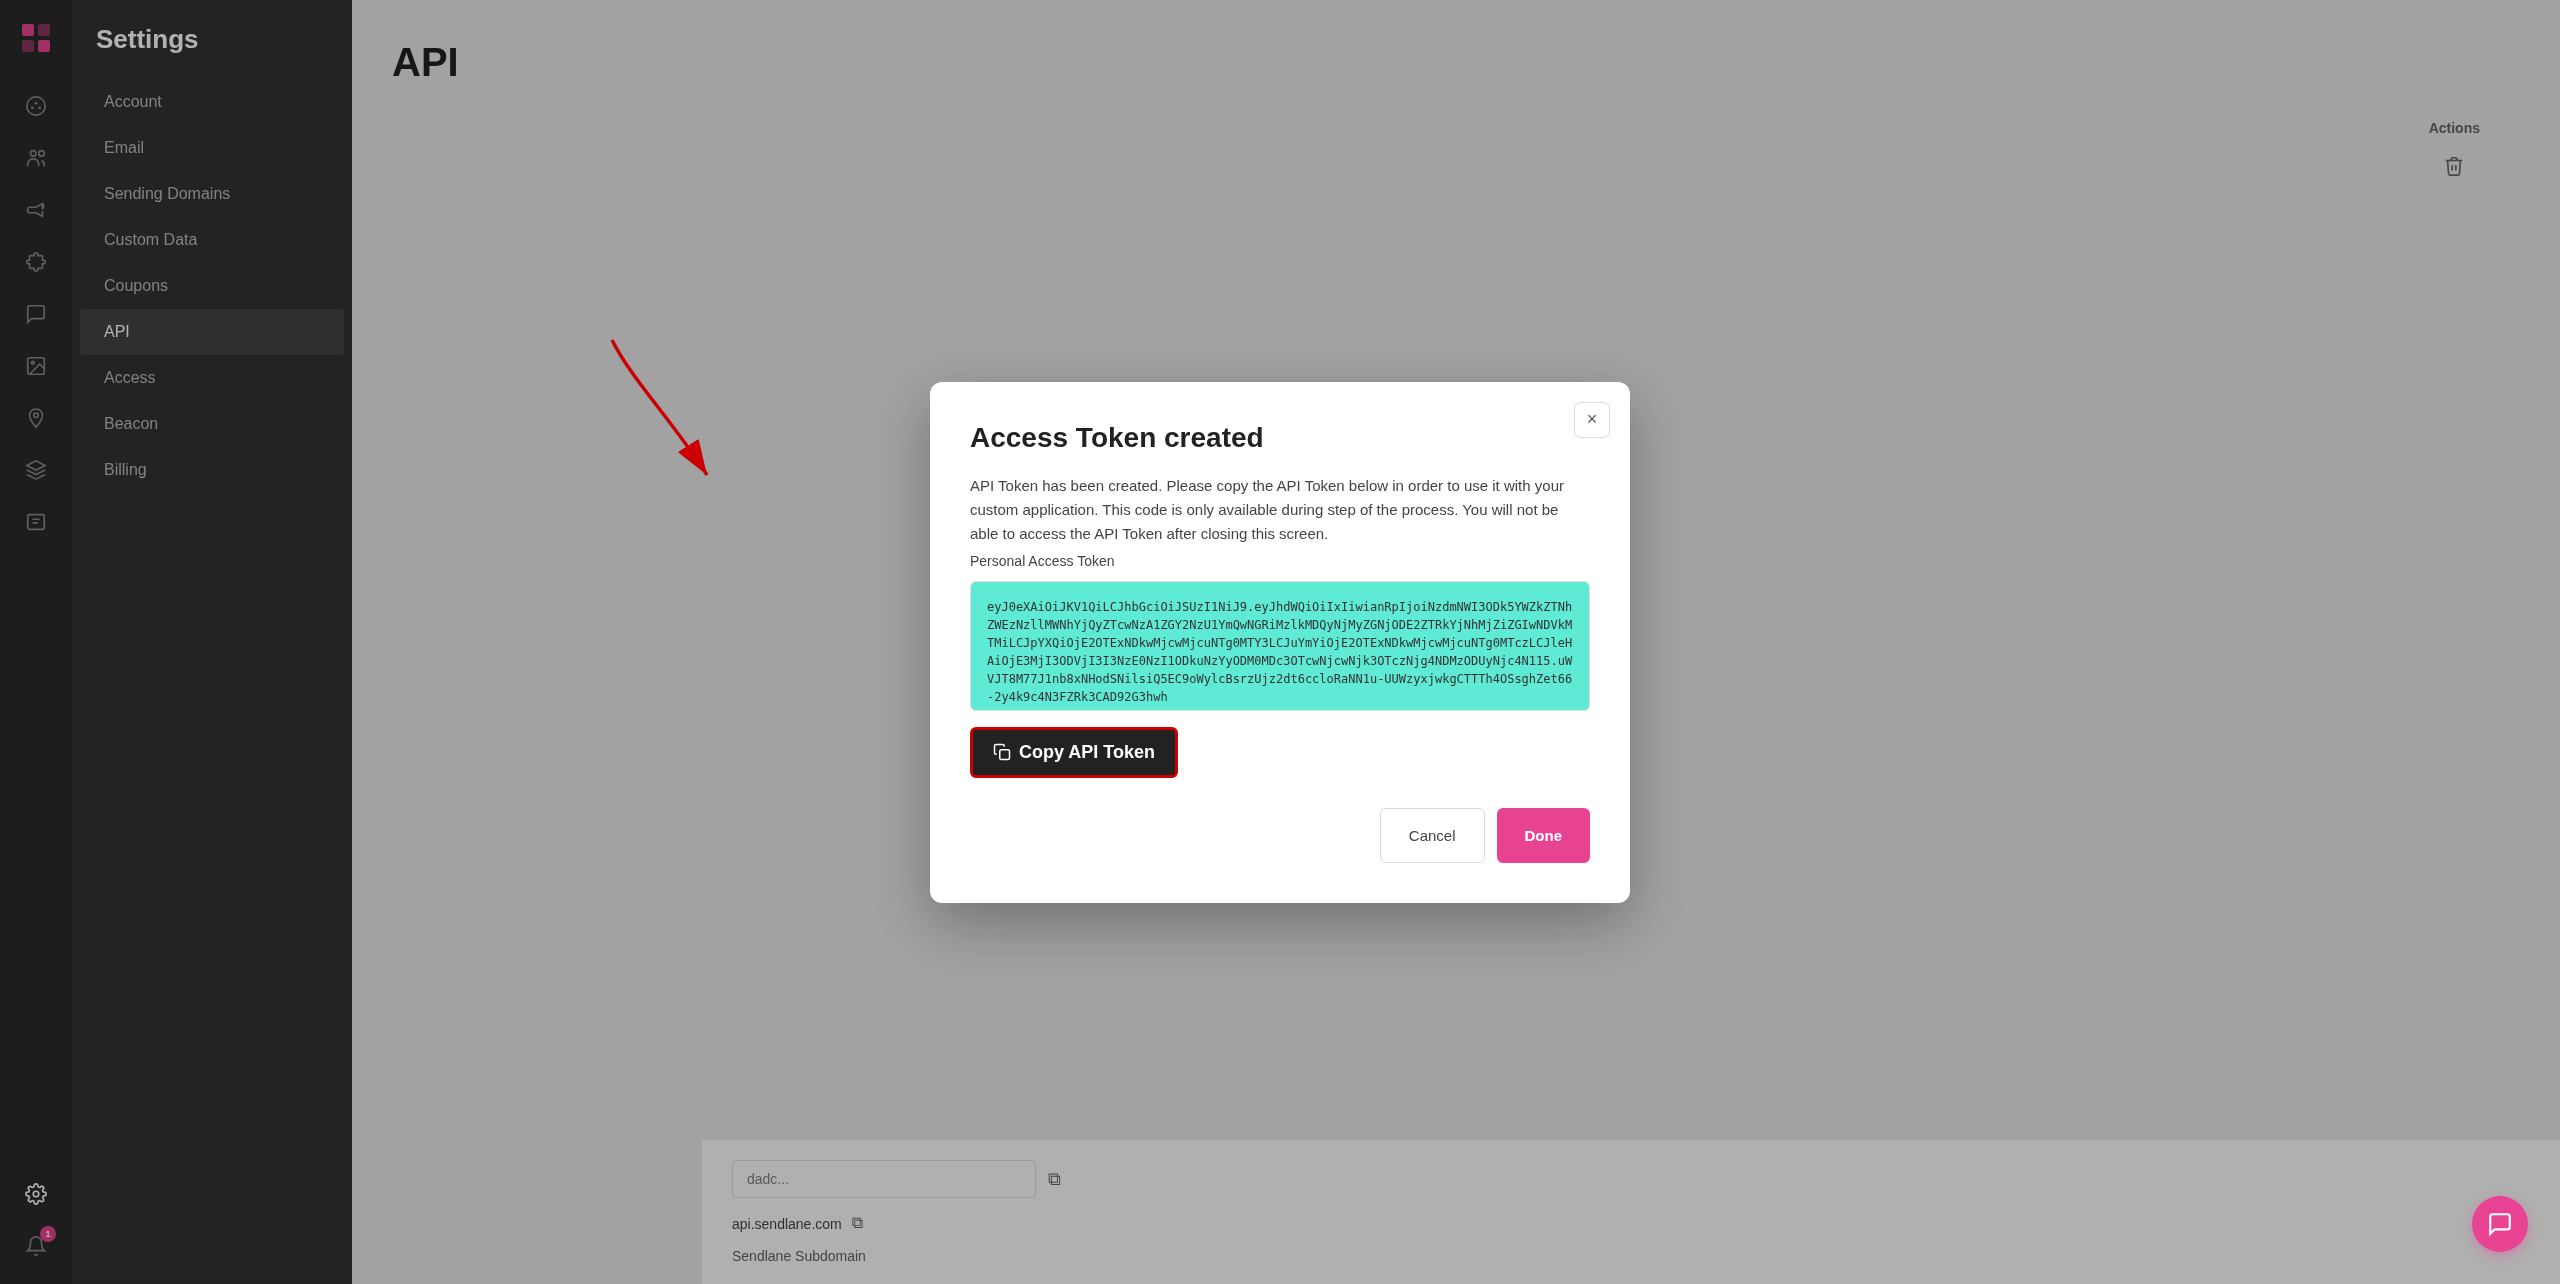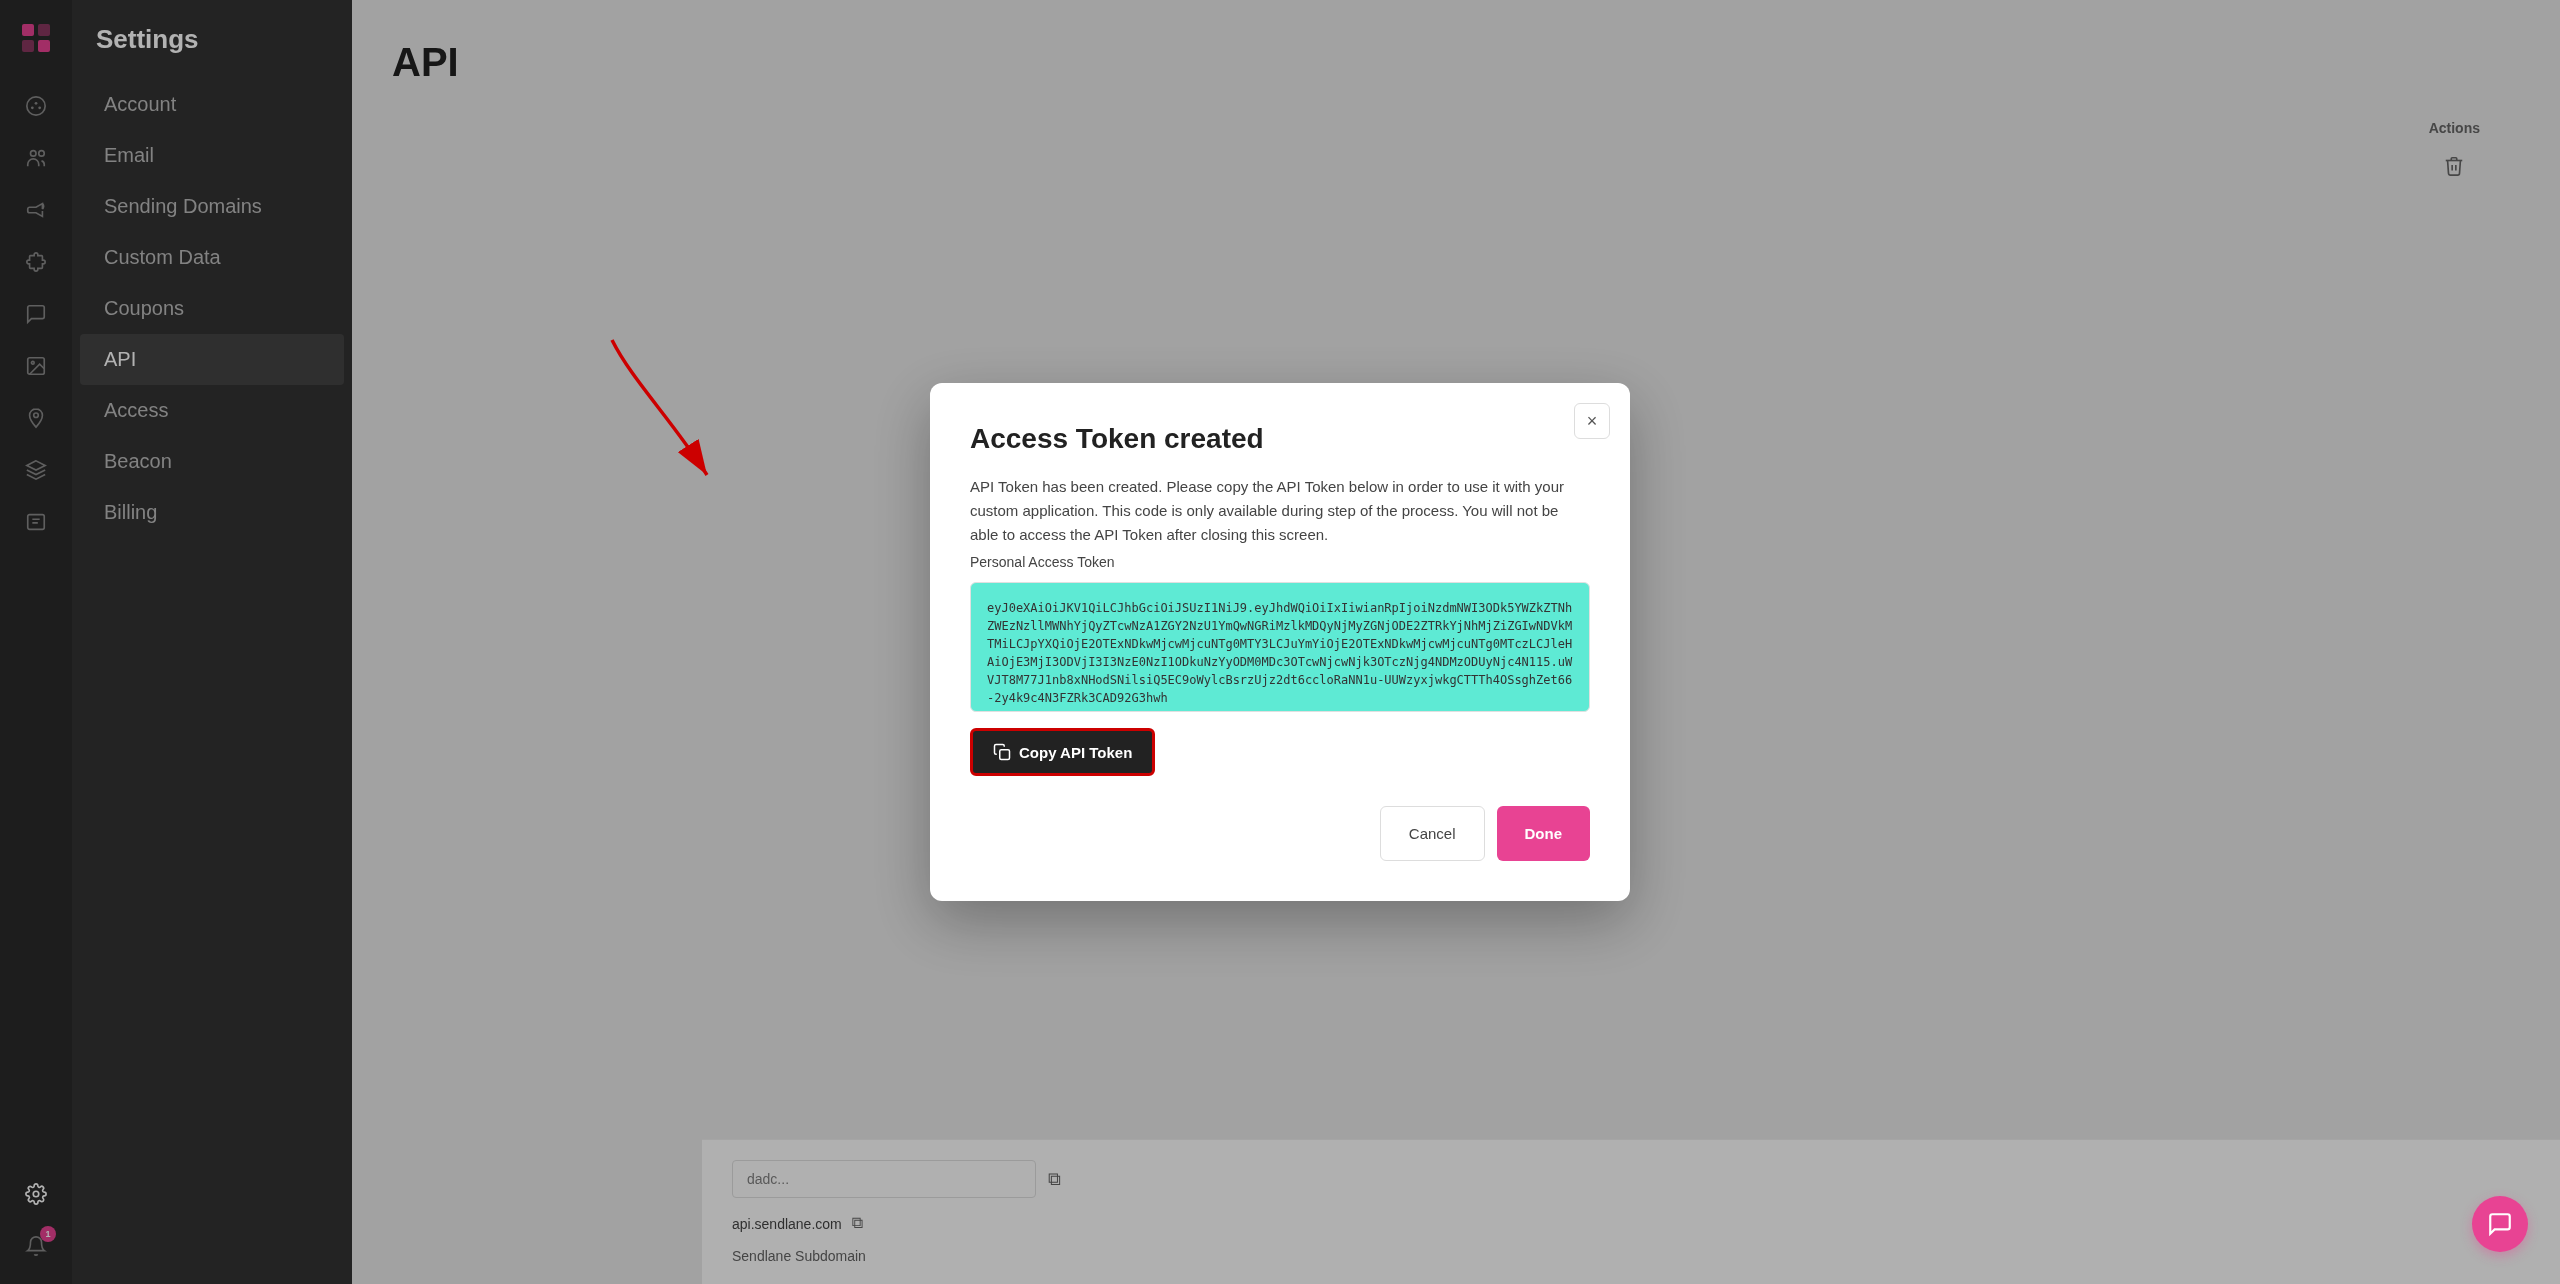--- a/index.html
+++ b/index.html
@@ -60,21 +60,21 @@
     }
     .settings-sidebar h1 {
       color: #fff;
       font-size: 26px;
       font-weight: 700;
       padding: 0 24px 24px 24px;
     }
     .nav-item {
       padding: 14px 24px;
       color: #bbb;
-      font-size: 20px;
+      font-size: 16px;
       cursor: pointer;
       border-radius: 4px;
       margin: 0 8px;
     }
     .nav-item.active { background: #444; color: #fff; }
 
     
     .main-content {
       flex: 1;
       background: #e8e8e8;
@@ -156,21 +156,21 @@
     }
     .copy-token-btn {
       display: inline-flex;
       align-items: center;
       gap: 8px;
       background: #222;
       color: white;
       border: 3px solid #cc0000;
       border-radius: 6px;
       padding: 12px 20px;
-      font-size: 15px;
+      font-size: 18px;
       font-weight: 600;
       cursor: pointer;
       margin-bottom: 30px;
     }
     .modal-footer {
       display: flex;
       justify-content: flex-end;
       gap: 12px;
     }
     .btn-cancel {

